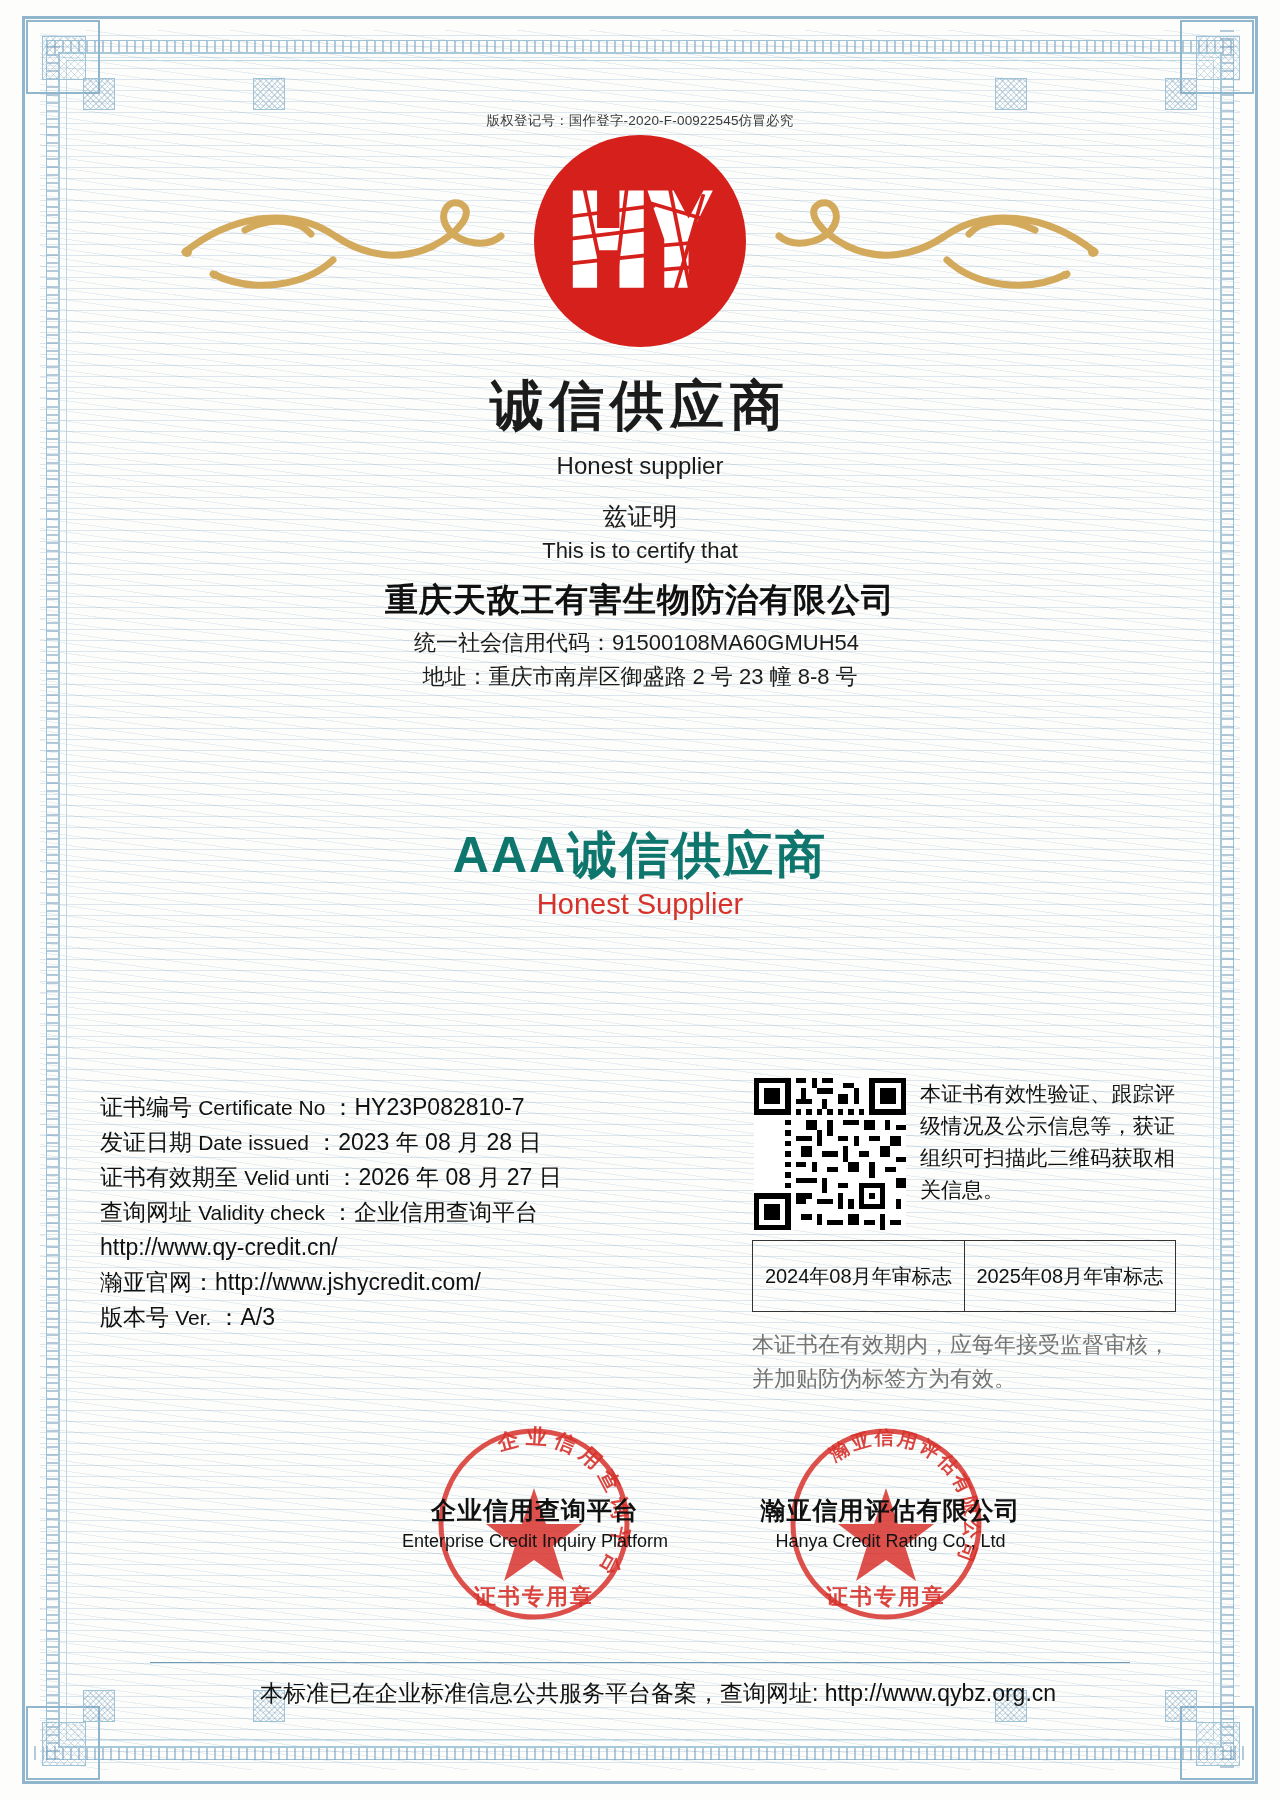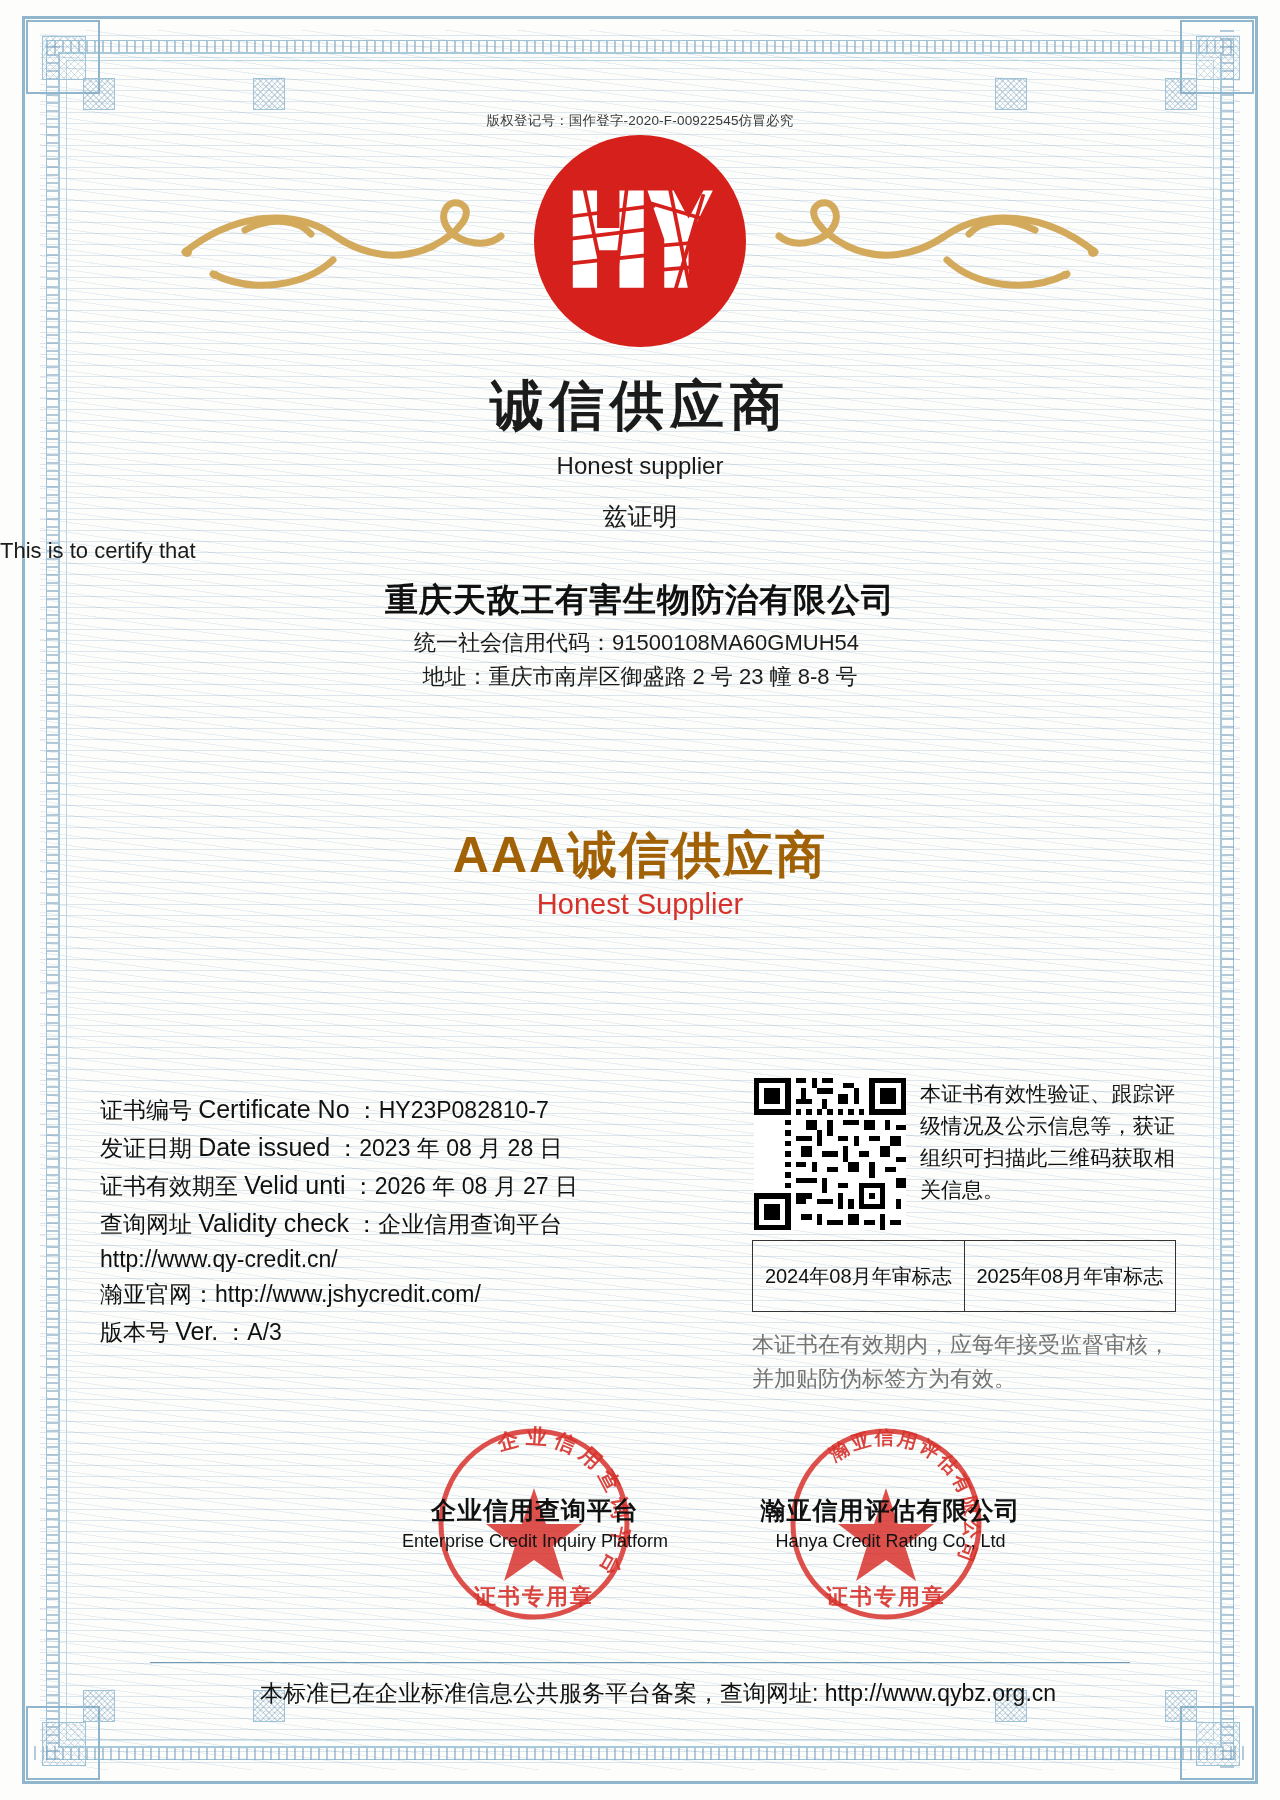--- a/index.html
+++ b/index.html
@@ -200,20 +200,21 @@
     left: 0; right: 0;
     top: 500px;
     text-align: center;
     font-size: 25px;
     color: #1b1b1b;
   }
   .certify-en {
     position: absolute;
     left: 0; right: 0;
     top: 538px;
+    text-align: center;
     font-size: 22px;
     color: #1b1b1b;
   }
   .company-name {
     position: absolute;
     left: 0; right: 0;
     top: 578px;
     text-align: center;
     font-size: 33px;
     font-weight: 700;
@@ -238,21 +239,21 @@
   }
 
   
   .award-cn {
     position: absolute;
     left: 0; right: 0;
     top: 822px;
     text-align: center;
     font-size: 50px;
     font-weight: 700;
-    color: #a16207;
+    color: #0f766e;
     letter-spacing: 2px;
   }
   .award-en {
     position: absolute;
     left: 0; right: 0;
     top: 888px;
     text-align: center;
     font-size: 29px;
     color: #d7312b;
   }
@@ -262,21 +263,21 @@
     position: absolute;
     left: 100px;
     top: 1090px;
     width: 560px;
     color: #111;
     font-size: 22px;
     line-height: 1.52;
   }
   .details .row { white-space: nowrap; }
   .details .lbl-cn { font-size: 23px; }
-  .details .lbl-en { font-size: 25px; }
+  .details .lbl-en { font-size: 21px; }
   .details .val { font-size: 23px; }
   .details .url { font-size: 23px; }
 
   
   .qr {
     position: absolute;
     left: 754px;
     top: 1078px;
     width: 152px;
     height: 152px;

